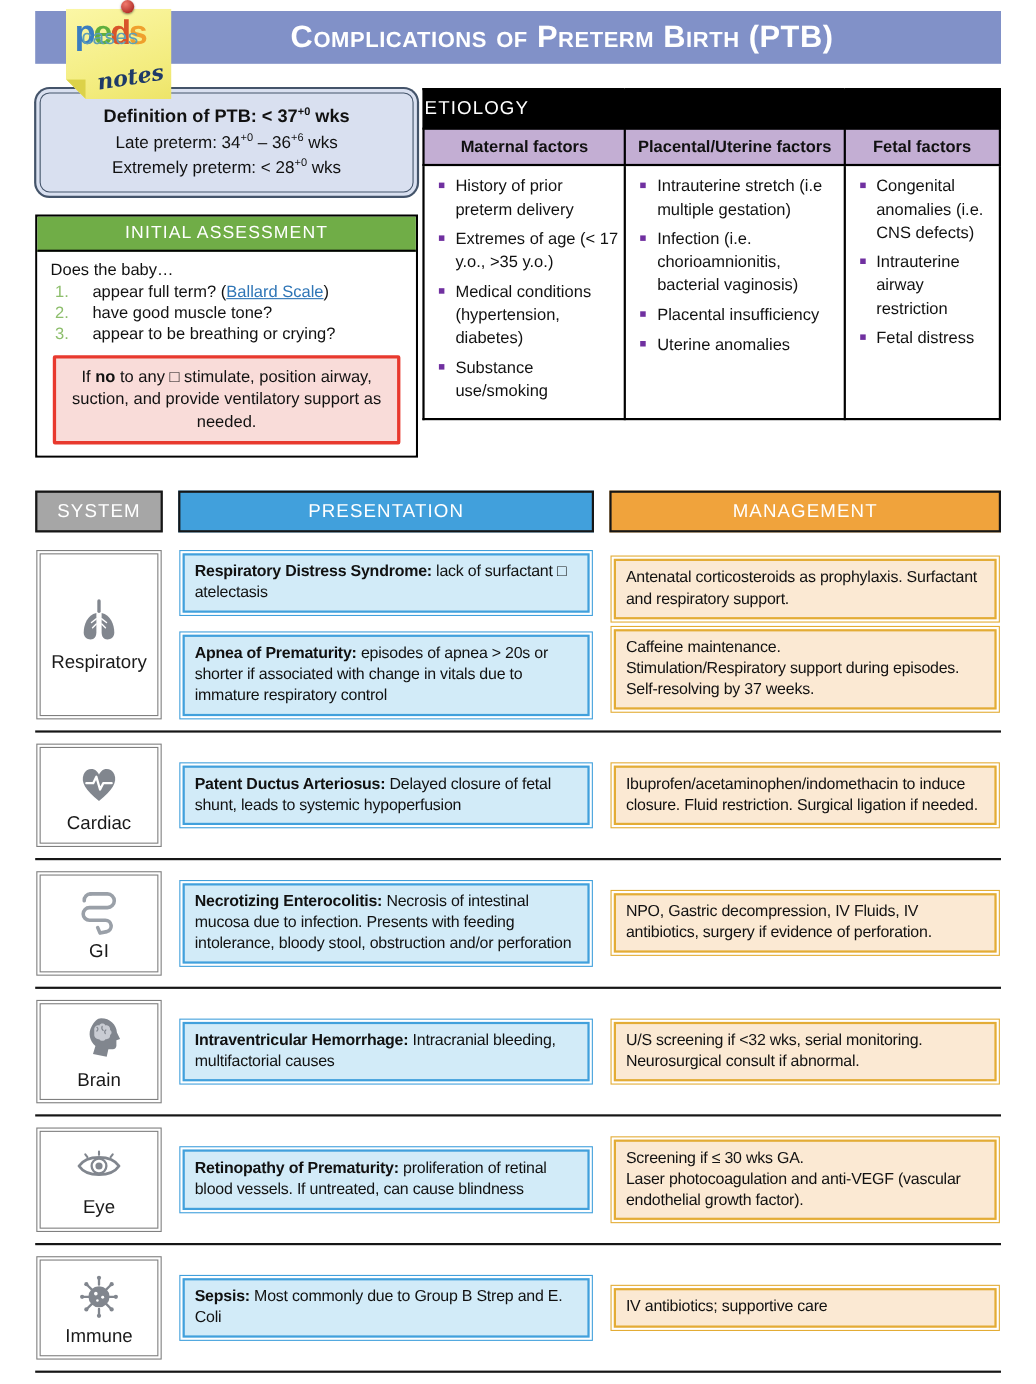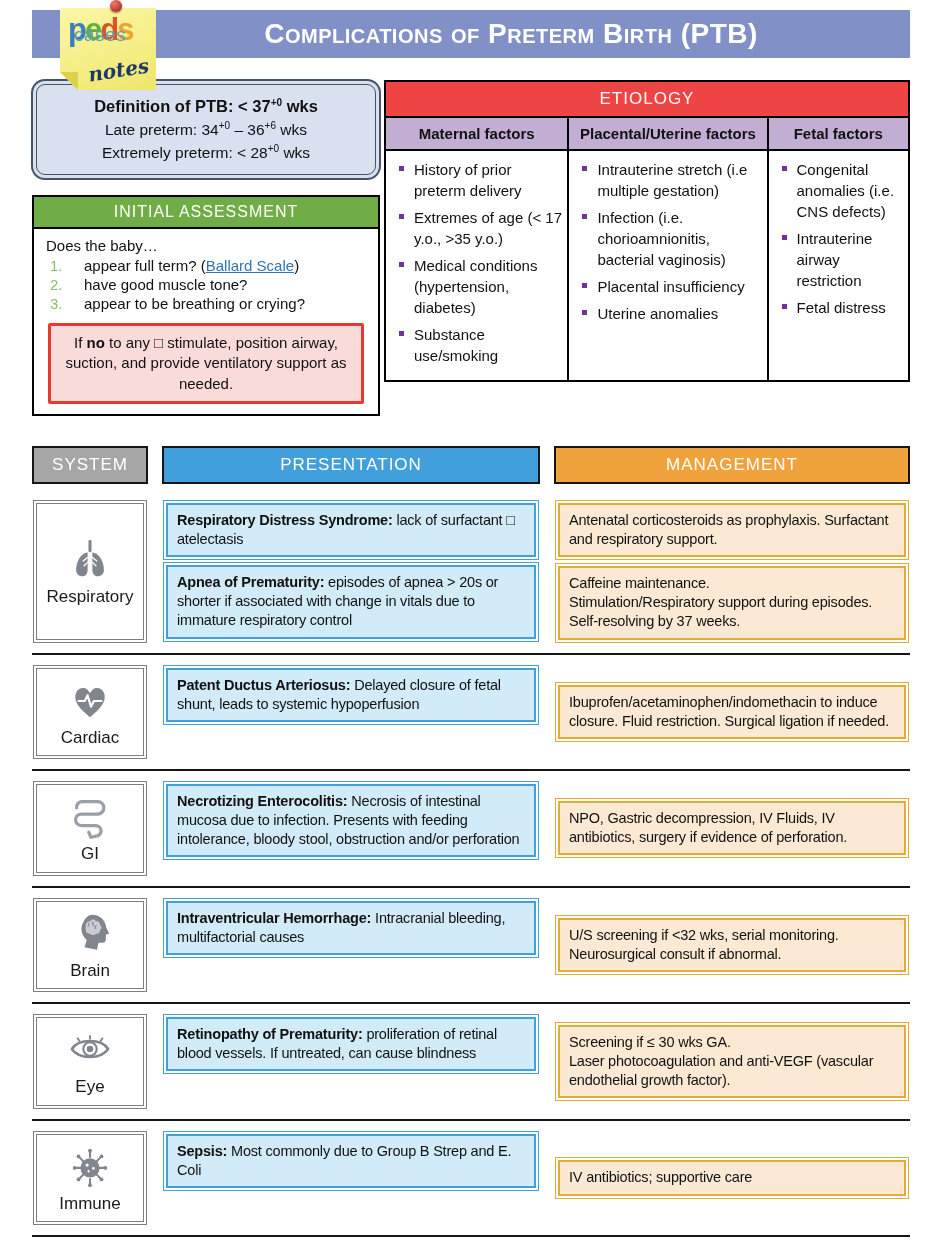--- a/index.html
+++ b/index.html
@@ -59,22 +59,22 @@
   a.link { color:#2E75B6; text-decoration:underline; cursor:pointer; }
   .alert {
     margin:2px 8px 0 8px; border:3px solid #E8392E; border-radius:2px; background:#F9DCD9;
     text-align:center; padding:7px 12px; font-size:15px; line-height:1.35;
   }
 
   
   .right-col { flex:1; }
   table.etio { border-collapse:collapse; width:100%; }
   table.etio th, table.etio td { border:2px solid #000; }
-  .etio-title { background:#ef4444; color:#fff; font-size:17px; font-weight:normal;
-    letter-spacing:1px; padding:7px 0; text-align:center; }
+  .etio-title { background:#000000; color:#fff; font-size:17px; font-weight:normal;
+    letter-spacing:1px; padding:7px 0; text-align:left; }
   .etio-sub { background:#C3AED3; font-size:15px; font-weight:bold; text-align:center; padding:7px 4px; }
   table.etio td.body { vertical-align:top; background:#fff; padding:8px 2px 8px 2px; font-size:15px; }
   ul.ets { list-style:none; }
   ul.ets li { position:relative; padding:0 2px 6px 26px; line-height:1.4; }
   ul.ets li::before { content:""; position:absolute; left:11px; top:7px; width:5px; height:5px; background:#7030A0; }
   col.c1{width:35%;} col.c2{width:38%;} col.c3{width:27%;}
 
   
   .grid-head { display:flex; justify-content:space-between; margin-top:30px; }
   .hcell { border:2px solid #161616; color:#fff; text-align:center; font-size:17px;
@@ -86,21 +86,21 @@
   .rows { margin-top:6px; }
   .row { display:flex; justify-content:space-between; align-items:stretch; padding:9px 0; }
   .row + .row { border-top:2px solid #161616; }
 
   .syscol { width:116px; flex:none; display:flex; }
   .sysbox { flex:1; margin:4px; background:#fff; border:1px solid #7F7F7F;
     box-shadow:0 0 0 2px #fff, 0 0 0 3px #7F7F7F;
     display:flex; flex-direction:column; align-items:center; justify-content:center; gap:5px; padding:8px 2px; }
   .syslabel { font-size:17px; text-align:center; line-height:1.15; color:#1a1a1a; }
 
-  .prescol { width:378px; flex:none; display:flex; flex-direction:column; }
+  .prescol { width:378px; flex:none; display:flex; flex-direction:column; justify-content:center; gap:12px; }
   .mgcol  { width:356px; flex:none; display:flex; flex-direction:column; justify-content:center; gap:1px; }
   .pbox { margin:4px; background:#D2EBF8; border:2px solid #41A0DC;
     box-shadow:0 0 0 2px #fff, 0 0 0 3px #41A0DC; padding:6px 9px; }
   .mbox { margin:4px; background:#FBE9D3; border:2px solid #E3AC35;
     box-shadow:0 0 0 2px #fff, 0 0 0 3px #E3AC35; padding:6px 9px; }
   .pbox, .mbox { font-size:14.5px; line-height:1.32; letter-spacing:-0.2px; }
 
   .icon { width:46px; height:46px; }
 </style>
 </head>

